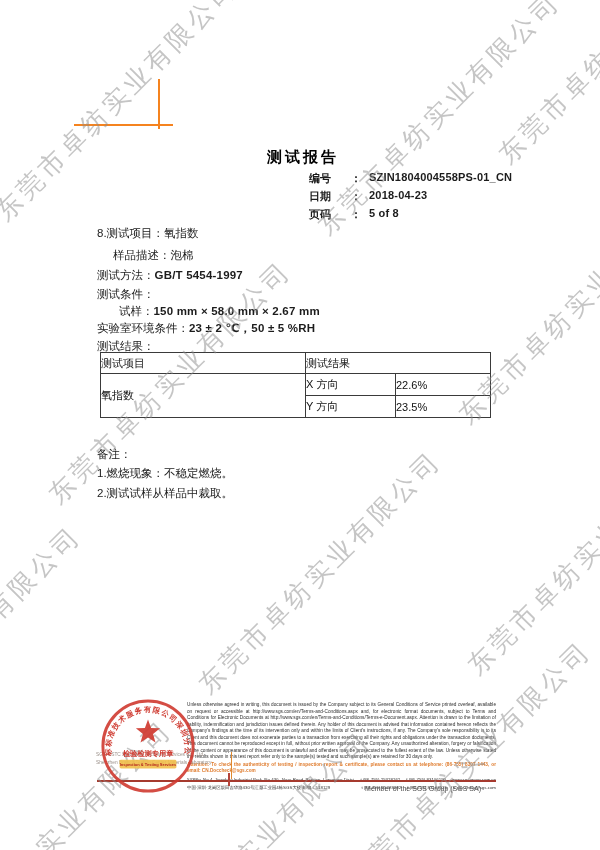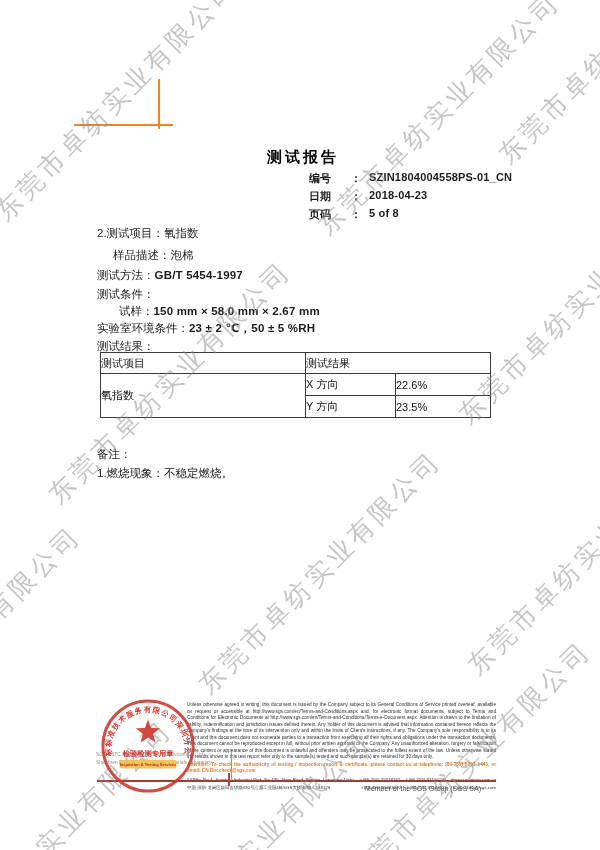--- a/index.html
+++ b/index.html
@@ -118,21 +118,21 @@
       <span class="field-value">2018-04-23</span>
     </div>
     <div class="field-row">
       <span class="field-label">页码</span>
       <span class="field-colon">：</span>
       <span class="field-value">5 of 8</span>
     </div>
   </div>
 
   <div class="body-line" style="top:226px;">
-    <span>2.测试项目：</span><span>氧指数</span>
+    <span>8.测试项目：</span><span>氧指数</span>
   </div>
   <div class="body-line" style="top:248px;margin-left:16px;">
     <span>样品描述：</span><span>泡棉</span>
   </div>
   <div class="body-line" style="top:268px;">
     <span>测试方法：</span><span class="b">GB/T 5454-1997</span>
   </div>
   <div class="body-line" style="top:287px;">
     <span>测试条件：</span>
   </div>
@@ -159,20 +159,21 @@
     </tr>
     <tr class="row-d">
       <td class="col-dir">Y 方向</td>
       <td class="col-val">23.5%</td>
     </tr>
   </tbody>
     </table>
 
   <div class="note-line" style="top:423px;">备注：</div>
   <div class="note-line" style="top:442px;">1.燃烧现象：不稳定燃烧。</div>
+  <div class="note-line" style="top:462px;">2.测试试样从样品中裁取。</div>
 
   <svg class="stamp" width="98" height="98" viewBox="0 0 100 100">
     <circle cx="50" cy="50" r="46" fill="none" stroke="#cf3a30" stroke-width="3" stroke-opacity="0.9"></circle>
     <defs>
       <path id="arcTop" d="M 13,62 A 38,38 0 1 1 87,62" fill="none"></path>
     </defs>
     <text font-size="7.6" fill="#cf3a30" font-weight="bold" letter-spacing="1.2">
       <textPath href="#arcTop" startOffset="50%" text-anchor="middle">通标标准技术服务有限公司深圳分公司</textPath>
     </text>
     <polygon points="50,23 53.17,31.63 62.36,31.98 55.14,37.67 57.64,46.52 50,41.4 42.36,46.52 44.86,37.67 37.64,31.98 46.83,31.63" fill="#cf3a30" fill-opacity="0.92"></polygon>

